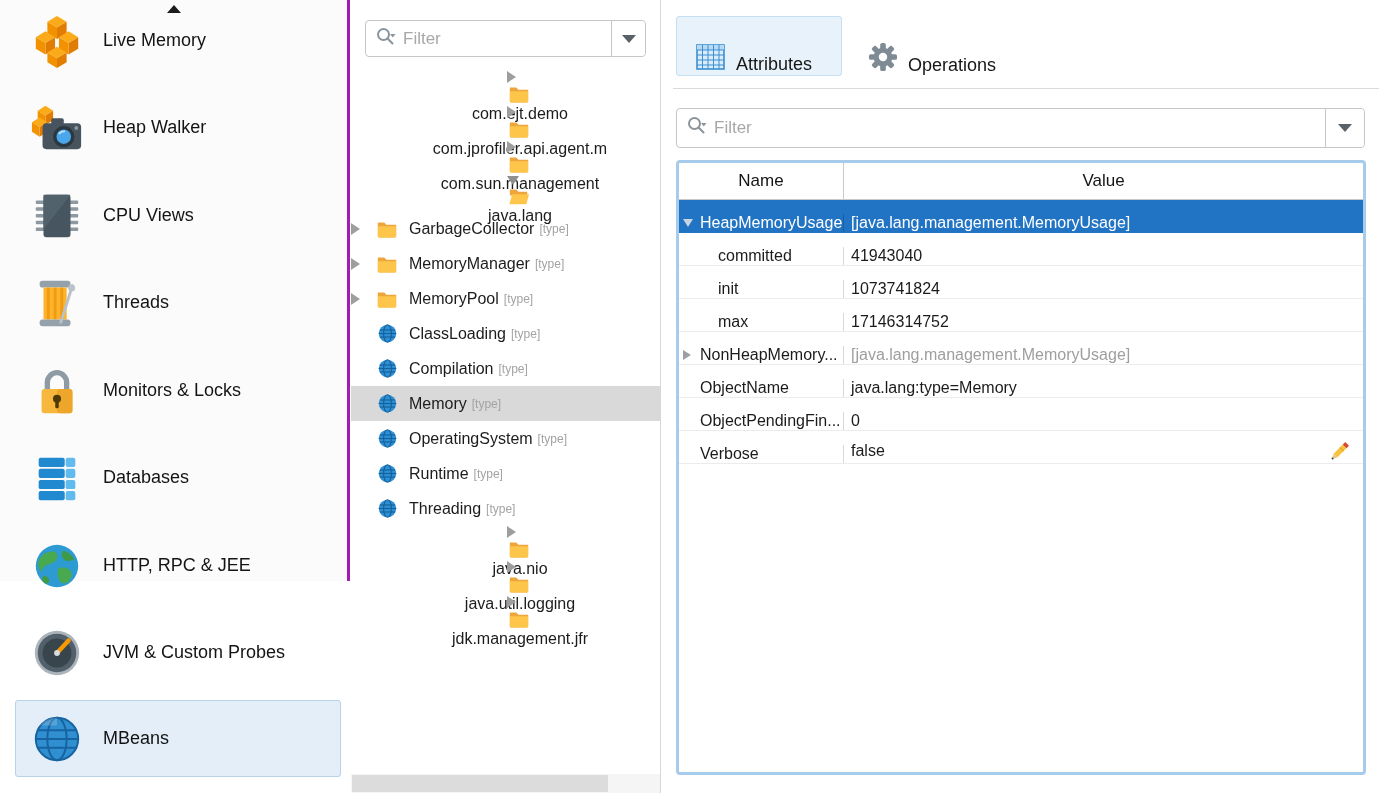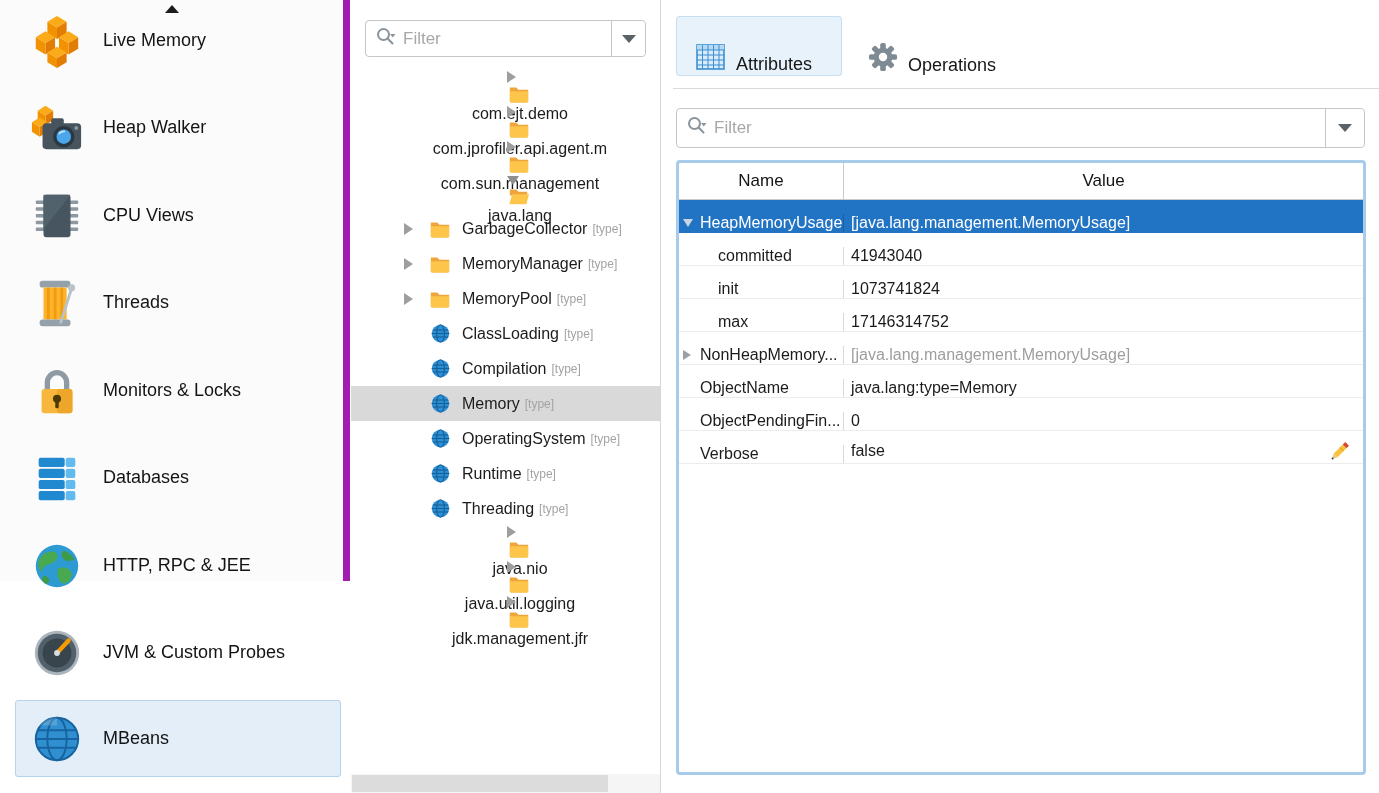--- a/index.html
+++ b/index.html
@@ -1,20 +1,20 @@
 <!DOCTYPE html>
 <html><head>
 <meta charset="utf-8">
 <style>
   html,body{margin:0;padding:0;}
   body{font-family:"Liberation Sans","DejaVu Sans",sans-serif;background:#fff;color:#1b1b1b;}
   #app{position:relative;width:1379px;height:793px;overflow:hidden;background:#fff;}
 
   
-  .sidebar{position:absolute;left:0;top:0;width:350px;height:581px;background:#fbfbfb;border-right:7px solid #a21caf;box-sizing:border-box;}
+  .sidebar{position:absolute;left:0;top:0;width:350px;height:581px;background:#fbfbfb;border-right:3px solid #a21caf;box-sizing:border-box;}
   .scroll-up{position:absolute;top:2px;left:0;width:100%;height:14px;display:flex;justify-content:center;align-items:center;z-index:3;}
   .scroll-up .tri-up{width:0;height:0;border-left:7px solid transparent;border-right:7px solid transparent;border-bottom:8px solid #1c1c1c;}
   .nav-item{position:absolute;left:0;width:350px;height:87px;display:flex;align-items:center;padding-left:28px;box-sizing:border-box;cursor:default;}
   .nav-item .nicon{width:57px;height:57px;flex:none;display:flex;align-items:center;justify-content:center;}
   .nav-item .nlabel{margin-left:18px;font-size:18px;color:#141414;white-space:nowrap;}
   .i0{top:-3px}.i1{top:84px}.i2{top:172px}.i3{top:259px}.i4{top:347px}.i5{top:434px}.i6{top:522px}.i7{top:609px}
   .nav-item.selected{top:700px;left:15px;width:326px;height:77px;background:#e3eef8;border:1px solid #b5d3ea;border-radius:3px;padding-left:12px;}
 
   
   .treepanel{position:absolute;left:351px;top:0;width:310px;height:793px;background:#fff;border-right:1px solid #d6d6d6;box-sizing:border-box;overflow:hidden;}
@@ -23,21 +23,21 @@
   .filterbox .mag{flex:none;margin-left:9px;}
   .filterbox input{flex:1;min-width:0;border:none;outline:none;background:transparent;font-family:inherit;font-size:17px;color:#333;padding:0 6px;}
   .filterbox input::placeholder{color:#a8a8a8;}
   .filterbox .dd-btn{flex:none;height:100%;display:flex;align-items:center;justify-content:center;border-left:1px solid #c6c6c6;border-radius:0 4px 4px 0;background:#fff;cursor:pointer;}
   .treepanel .dd-btn{width:33px;}
   .dd-arrow{width:0;height:0;border-left:7px solid transparent;border-right:7px solid transparent;border-top:8px solid #5a6268;}
 
   .tree{position:absolute;left:0;top:71px;width:100%;}
   .tnode{display:flex;align-items:center;height:35px;white-space:nowrap;cursor:default;}
   .tnode.lvl0{padding-left:18px;flex-direction:column;}
-  .tnode.lvl1{padding-left:53px;}
+  .tnode.lvl1{}
   .tnode.selected{background:#d9d9d9;}
   .tslot{width:16px;flex:none;display:flex;align-items:center;}
   .tri{width:0;height:0;}
   .tri.r{border-top:6px solid transparent;border-bottom:6px solid transparent;border-left:9px solid #9e9e9e;}
   .tri.d{border-left:6px solid transparent;border-right:6px solid transparent;border-top:9px solid #8f8f8f;}
   .ticon{width:22px;height:22px;flex:none;margin-left:9px;display:flex;align-items:center;justify-content:center;}
   .tlabel{margin-left:11px;font-size:16px;color:#1c1c1c;}
   .tsuffix{margin-left:5px;font-size:12px;color:#a3a3a3;}
   .hscroll{position:absolute;left:0;bottom:0;width:309px;height:19px;background:#f5f5f5;}
   .hscroll .thumb{position:absolute;left:1px;top:1px;width:256px;height:17px;background:#dcdcdc;}

